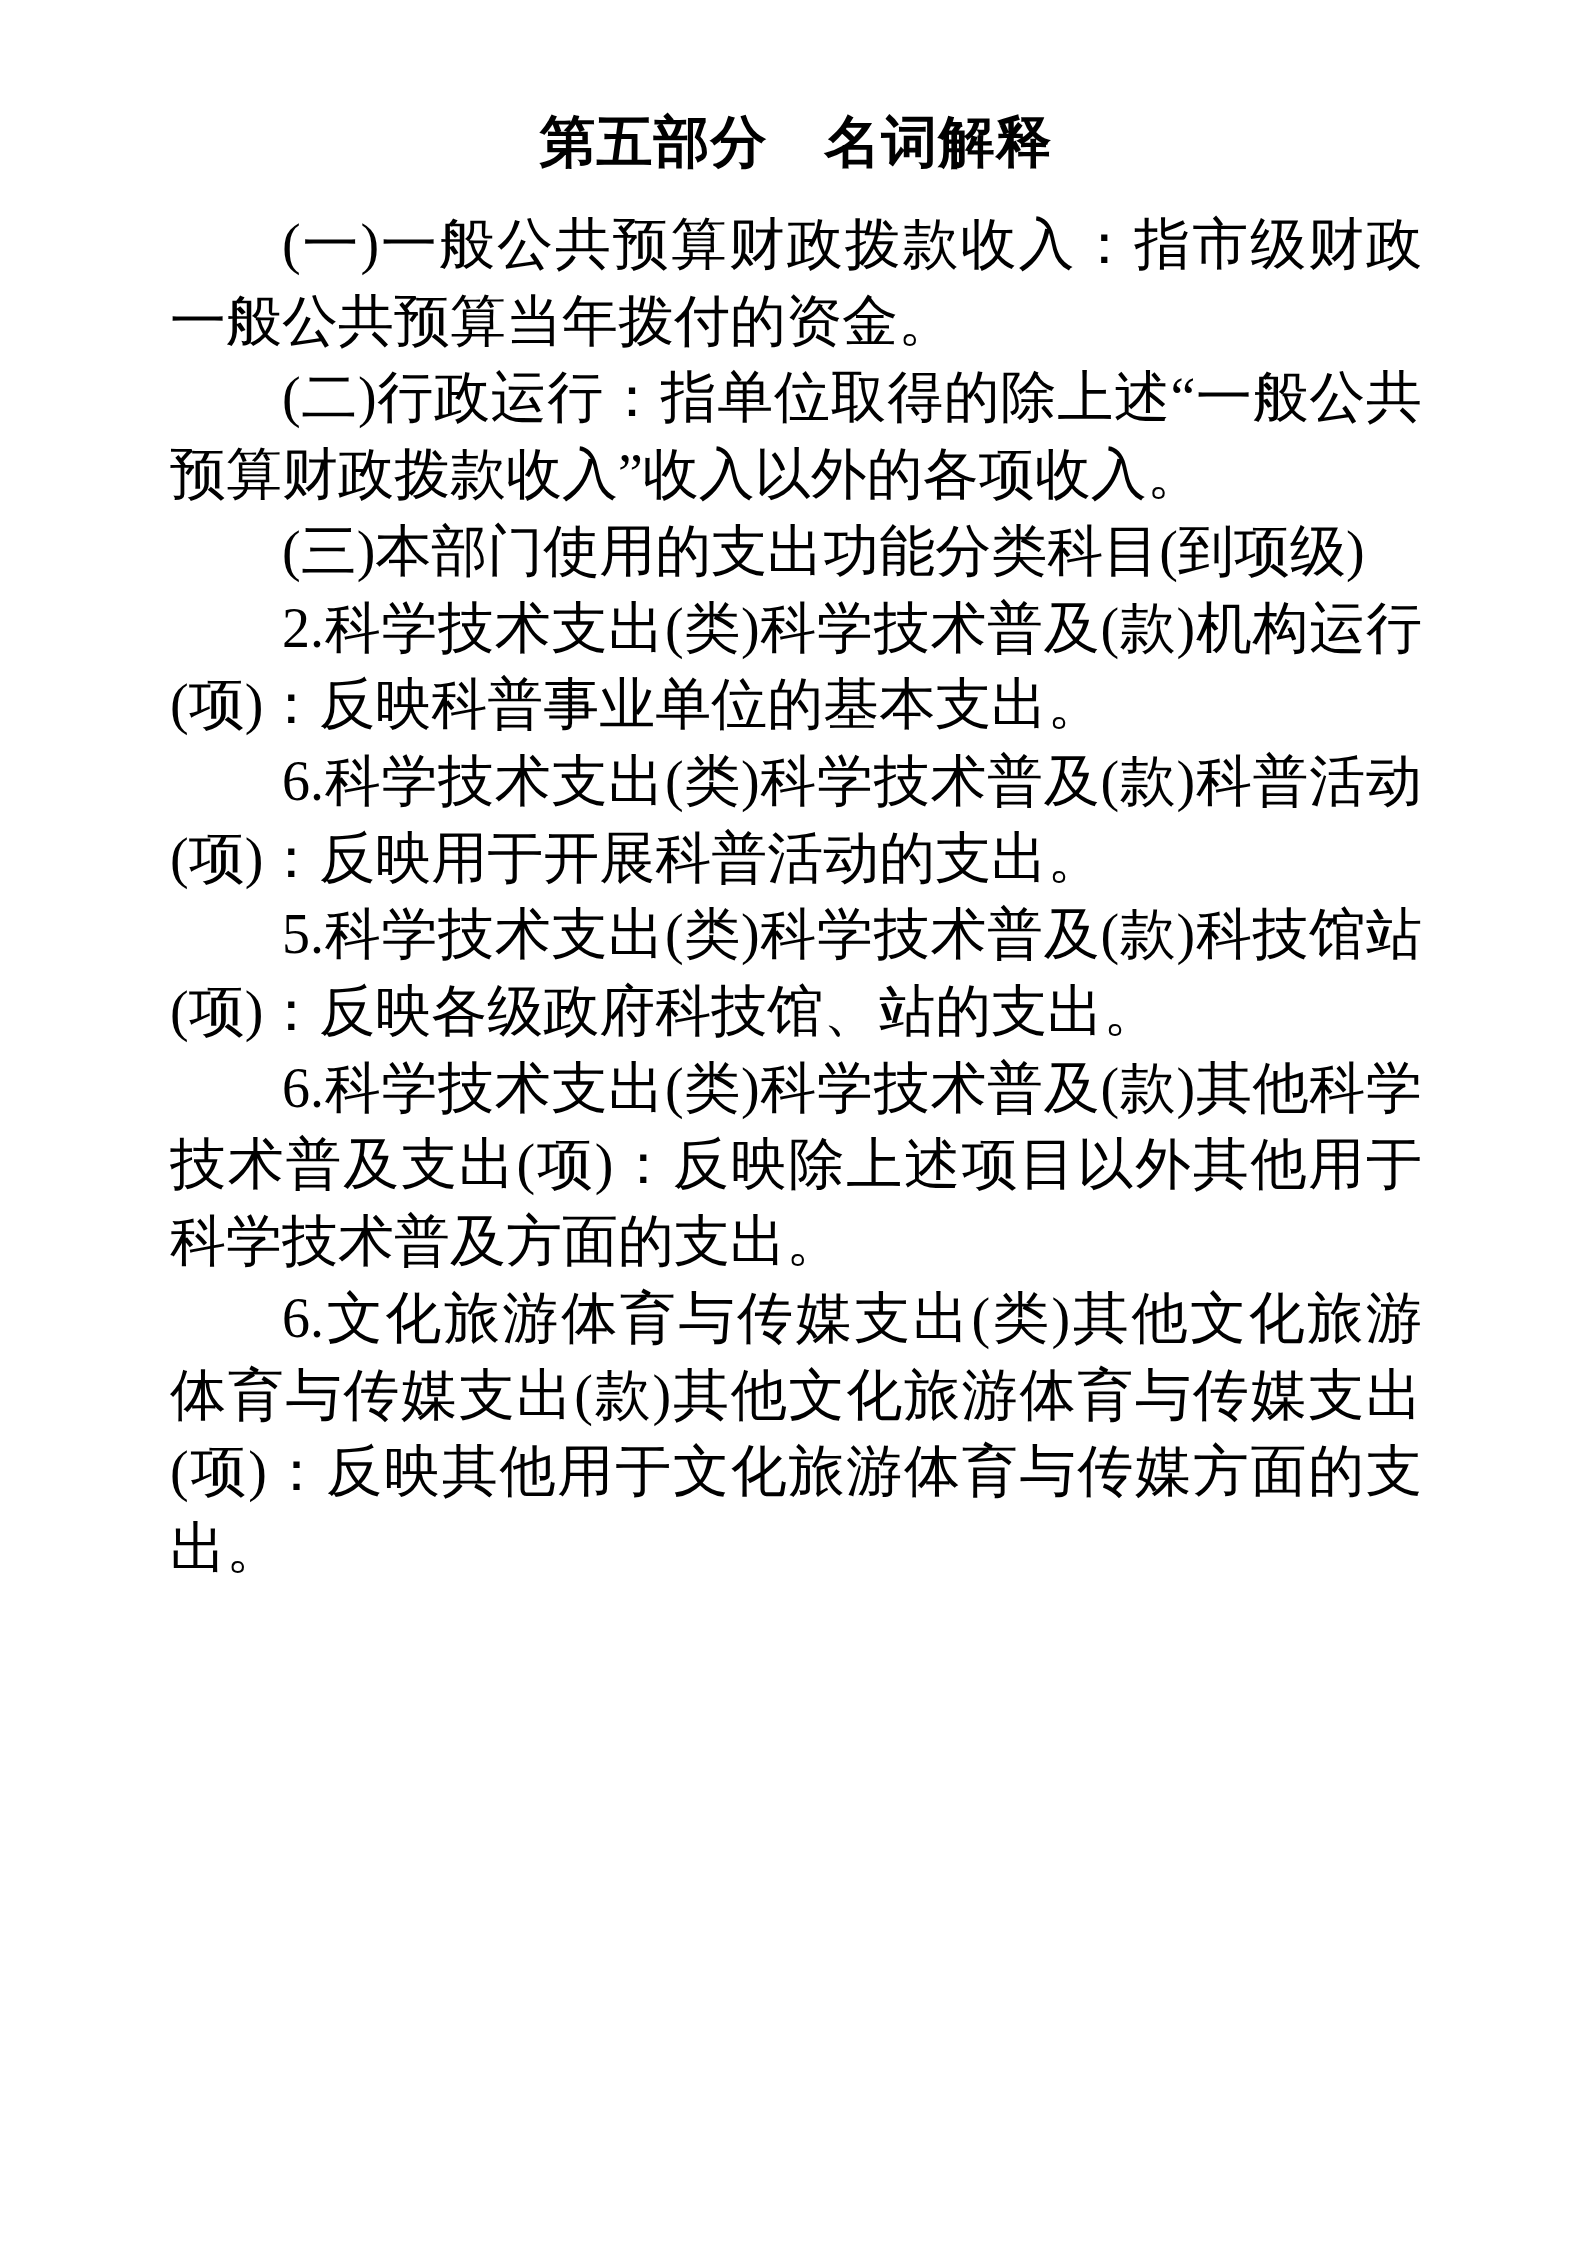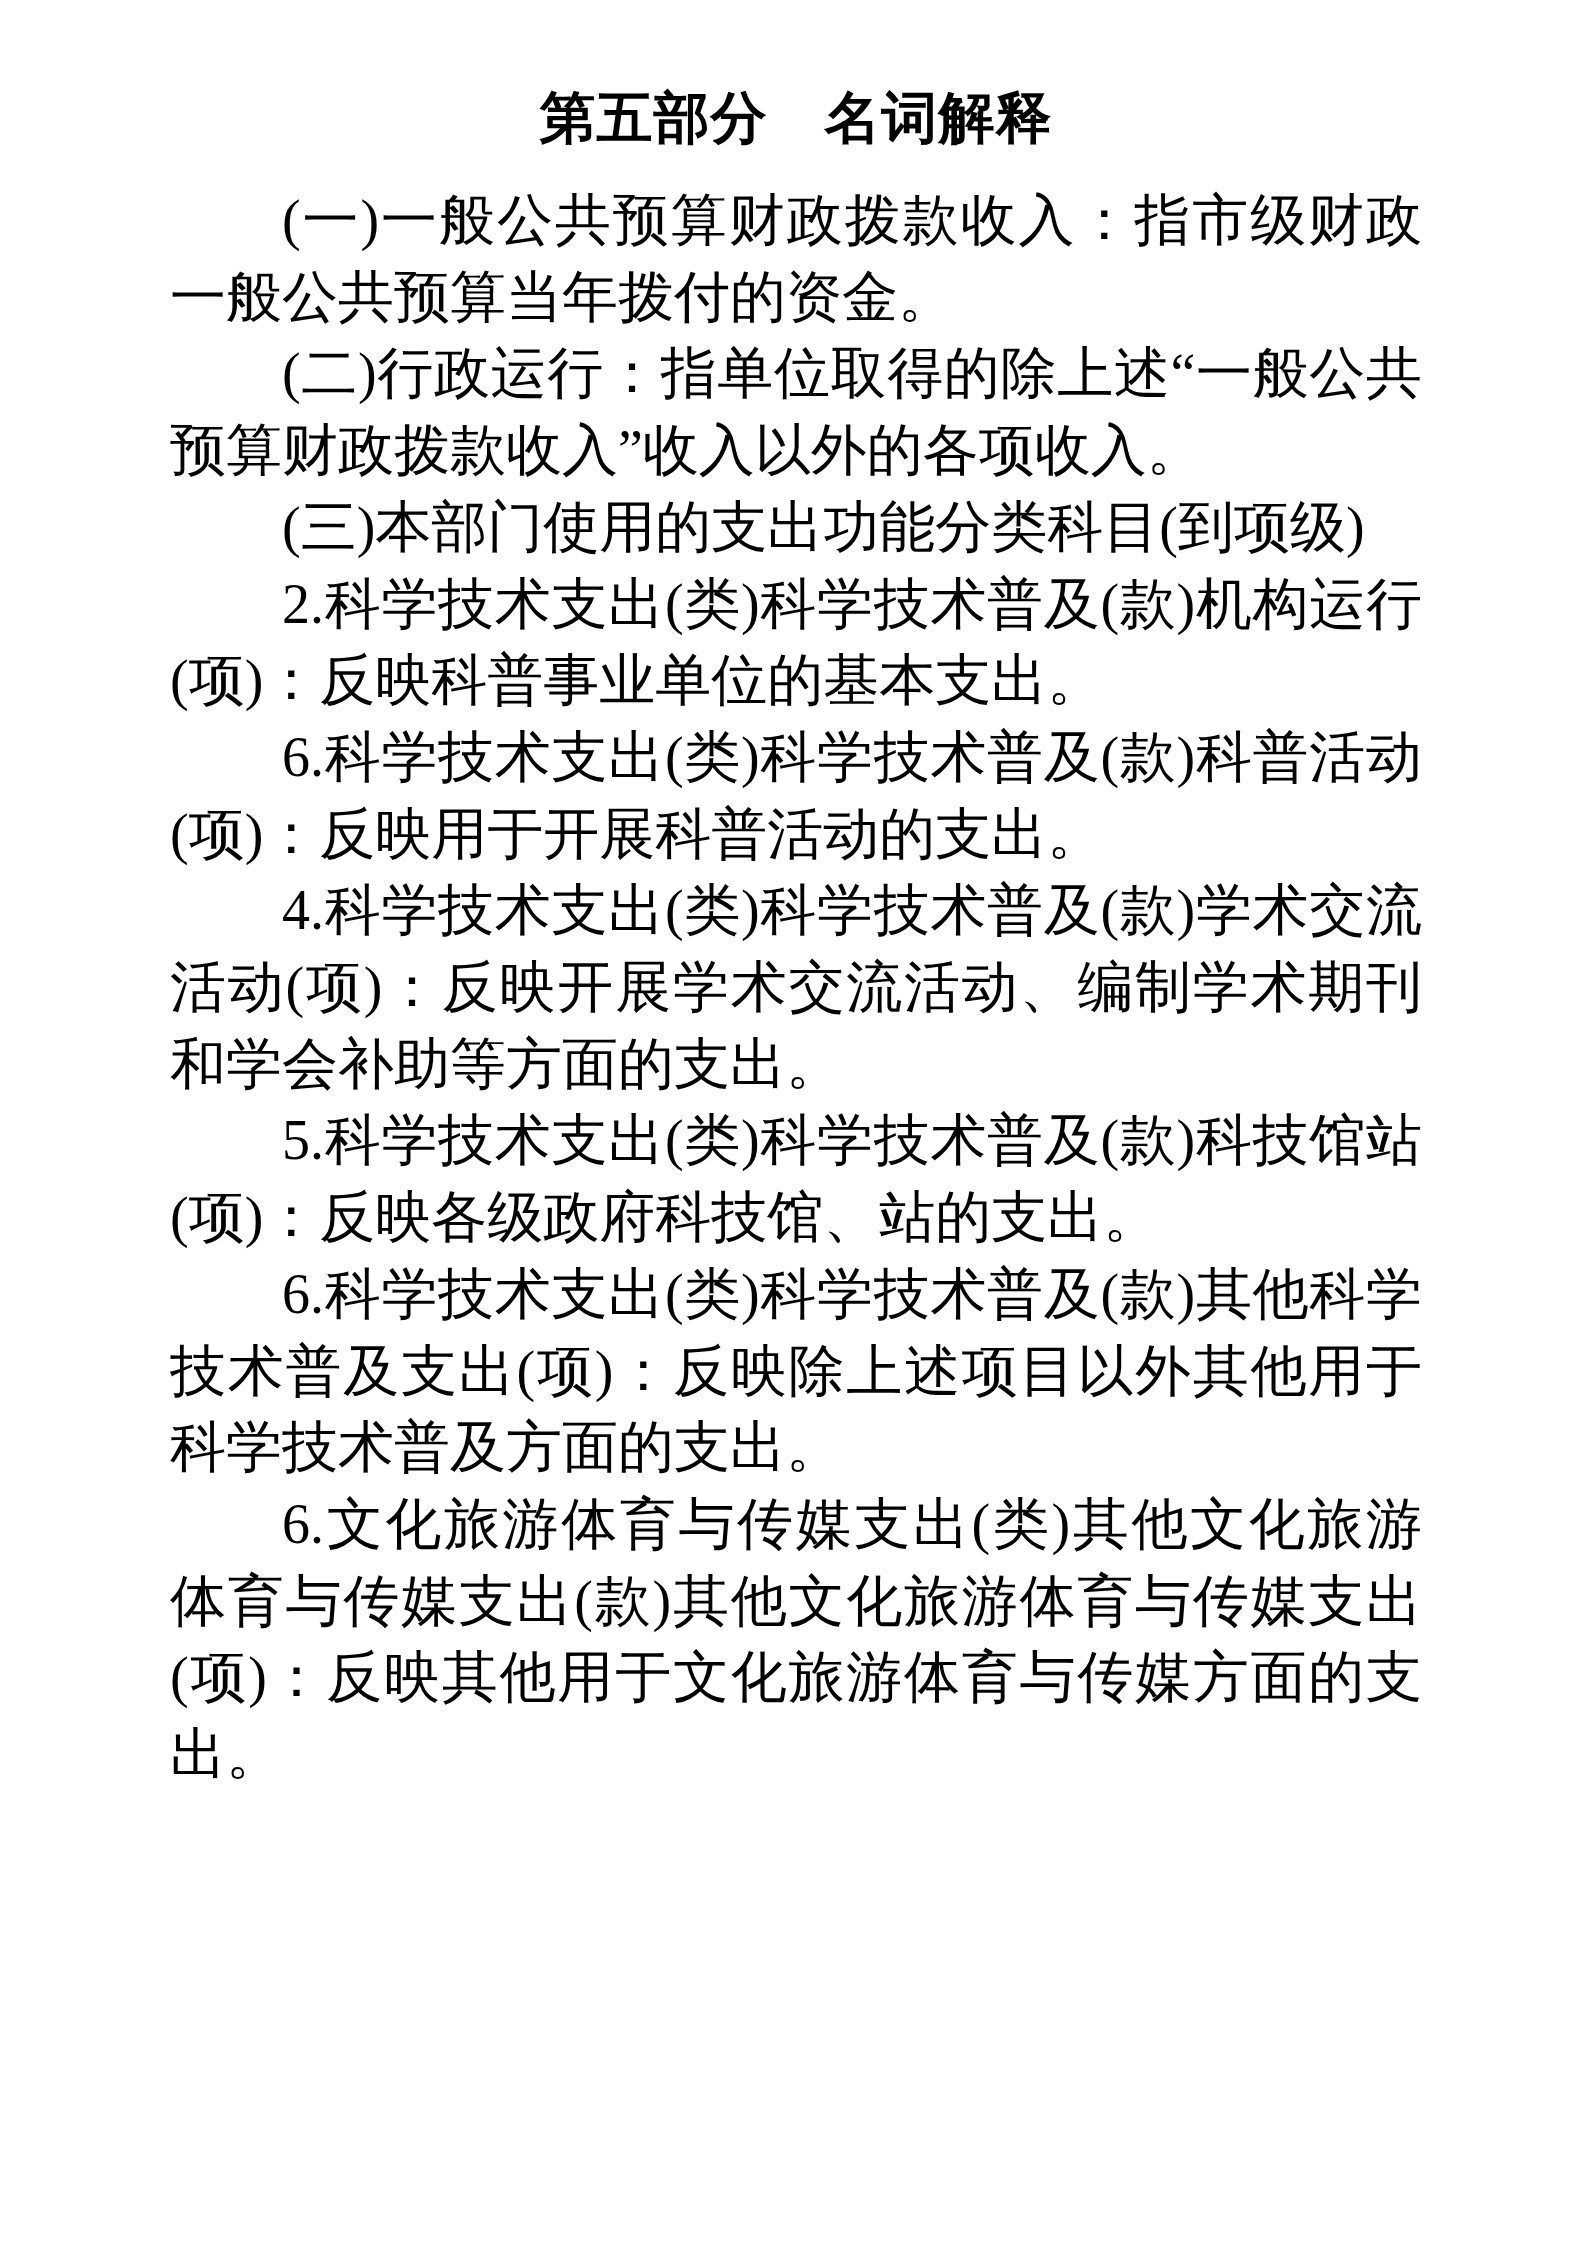--- a/index.html
+++ b/index.html
@@ -6,21 +6,21 @@
     margin: 0;
     padding: 0;
     background: #ffffff;
   }
   .page {
     position: relative;
     width: 1588px;
     height: 2246px;
     background: #ffffff;
     box-sizing: border-box;
-    padding: 80px 166px 0 170px;
+    padding: 104px 166px 0 170px;
     overflow: hidden;
     color: #000000;
   }
   .doc-title {
     margin: 0 0 26px 0;
     font-family: "DejaVu Sans", sans-serif;
     font-weight: bold;
     font-size: 56px;
     line-height: 76px;
     text-align: center;
@@ -44,18 +44,17 @@
 
 <div class="page">
   <h1 class="doc-title">第五部分　名词解释</h1>
 
   <div class="doc-body">
     <p>(一)一般公共预算财政拨款收入：指市级财政一般公共预算当年拨付的资金。</p>
     <p>(二)行政运行：指单位取得的除上述“一般公共预算财政拨款收入”收入以外的各项收入。</p>
     <p>(三)本部门使用的支出功能分类科目(到项级)</p>
     <p>2.科学技术支出(类)科学技术普及(款)机构运行(项)：反映科普事业单位的基本支出。</p>
     <p>6.科学技术支出(类)科学技术普及(款)科普活动(项)：反映用于开展科普活动的支出。</p>
-    <p>4.科学技术支出(类)科学技术普及(款)学术交流活动(项)：反映开展学术交流活动、编制学术期刊和学会补助等方面的支出。</p>
     <p>5.科学技术支出(类)科学技术普及(款)科技馆站(项)：反映各级政府科技馆、站的支出。</p>
     <p>6.科学技术支出(类)科学技术普及(款)其他科学技术普及支出(项)：反映除上述项目以外其他用于科学技术普及方面的支出。</p>
     <p>6.文化旅游体育与传媒支出(类)其他文化旅游体育与传媒支出(款)其他文化旅游体育与传媒支出(项)：反映其他用于文化旅游体育与传媒方面的支出。</p>
   </div>
 </div>
 
 </body></html>

